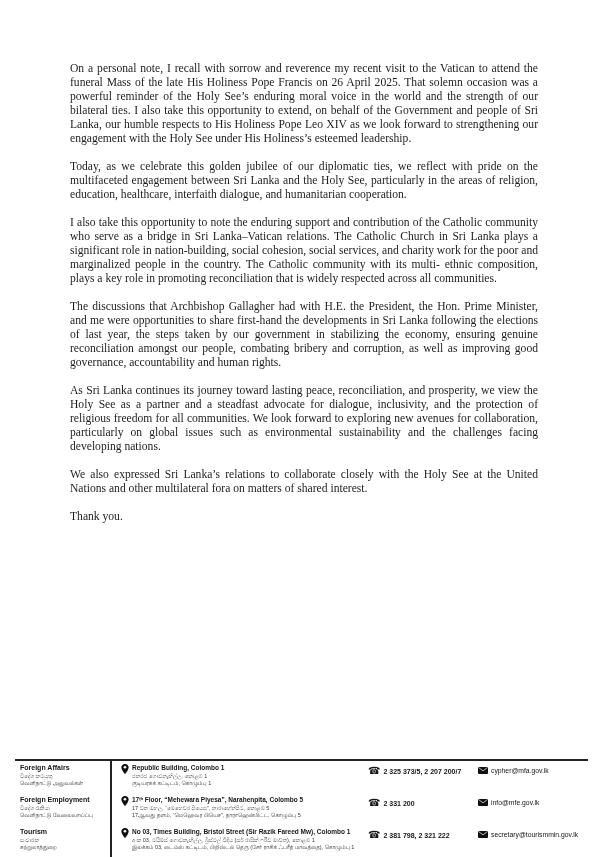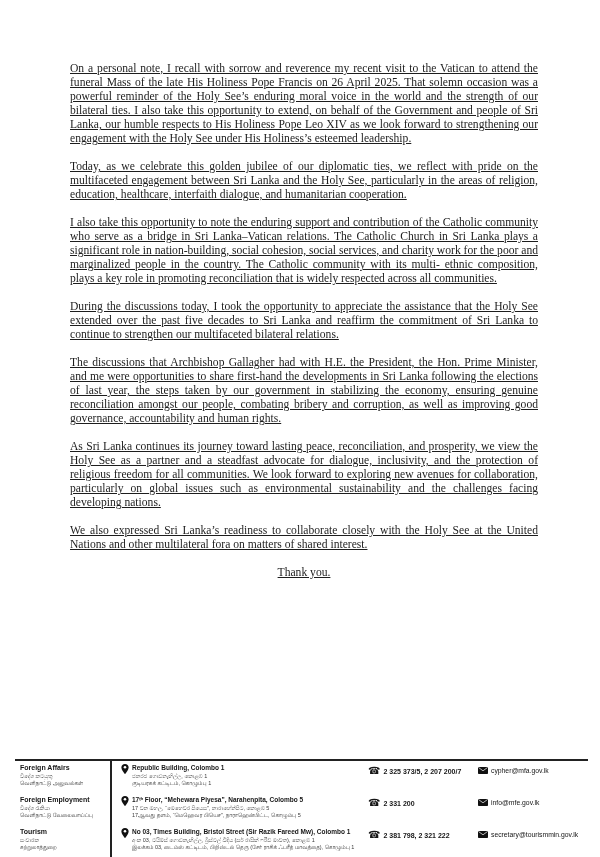--- a/index.html
+++ b/index.html
@@ -7,22 +7,22 @@
     position:relative; width:600px; height:857px; margin:0 auto;
     background:#ffffff; overflow:hidden;
     font-family:"Liberation Serif","DejaVu Serif",serif;
   }
   
   .letter {
     position:absolute; left:70px; top:62px; width:468px;
     color:#1d1d1d; font-size:11.6px; line-height:14px;
     text-align:justify; text-justify:inter-word;
   }
-  .letter p { margin:0 0 14px 0;text-decoration:underline; }
-  .letter p.closing { text-align:center; margin-bottom:0; }
+  .letter p { margin:0 0 14px 0; }
+  .letter p.closing { text-align:left; margin-bottom:0; }
 
   
   .footer-topline {
     position:absolute; left:15px; top:759px; width:573px; height:2px;
     background:#222;
   }
   .footer-vline {
     position:absolute; left:110px; top:759px; height:98px; width:2px;
     background:#222;
   }
@@ -56,24 +56,23 @@
 </style>
 </head>
 <body>
 
 <div class="page">
 
   <div class="letter">
     <p>On a personal note, I recall with sorrow and reverence my recent visit to the Vatican to attend the funeral Mass of the late His Holiness Pope Francis on 26 April 2025. That solemn occasion was a powerful reminder of the Holy See’s enduring moral voice in the world and the strength of our bilateral ties. I also take this opportunity to extend, on behalf of the Government and people of Sri Lanka, our humble respects to His Holiness Pope Leo XIV as we look forward to strengthening our engagement with the Holy See under His Holiness’s esteemed leadership.</p>
     <p>Today, as we celebrate this golden jubilee of our diplomatic ties, we reflect with pride on the multifaceted engagement between Sri Lanka and the Holy See, particularly in the areas of religion, education, healthcare, interfaith dialogue, and humanitarian cooperation.</p>
     <p>I also take this opportunity to note the enduring support and contribution of the Catholic community who serve as a bridge in Sri Lanka–Vatican relations. The Catholic Church in Sri Lanka plays a significant role in nation-building, social cohesion, social services, and charity work for the poor and marginalized people in the country. The Catholic community with its multi- ethnic composition, plays a key role in promoting reconciliation that is widely respected across all communities.</p>
-    <p>During the discussions today, I took the opportunity to appreciate the assistance that the Holy See extended over the past five decades to Sri Lanka and reaffirm the commitment of Sri Lanka to continue to strengthen our multifaceted bilateral relations.</p>
     <p>The discussions that Archbishop Gallagher had with H.E. the President, the Hon. Prime Minister, and me were opportunities to share first-hand the developments in Sri Lanka following the elections of last year, the steps taken by our government in stabilizing the economy, ensuring genuine reconciliation amongst our people, combating bribery and corruption, as well as improving good governance, accountability and human rights.</p>
     <p>As Sri Lanka continues its journey toward lasting peace, reconciliation, and prosperity, we view the Holy See as a partner and a steadfast advocate for dialogue, inclusivity, and the protection of religious freedom for all communities. We look forward to exploring new avenues for collaboration, particularly on global issues such as environmental sustainability and the challenges facing developing nations.</p>
-    <p>We also expressed Sri Lanka’s readiness to collaborate closely with the Holy See at the United Nations and other multilateral fora on matters of shared interest.</p>
+    <p>We also expressed Sri Lanka’s relations to collaborate closely with the Holy See at the United Nations and other multilateral fora on matters of shared interest.</p>
     <p class="closing">Thank you.</p>
   </div>
 
   <div class="footer-topline"></div>
   <div class="footer-vline"></div>
 
   <div class="footer">
 
     <div class="frow r1">
       <div class="ministry">

